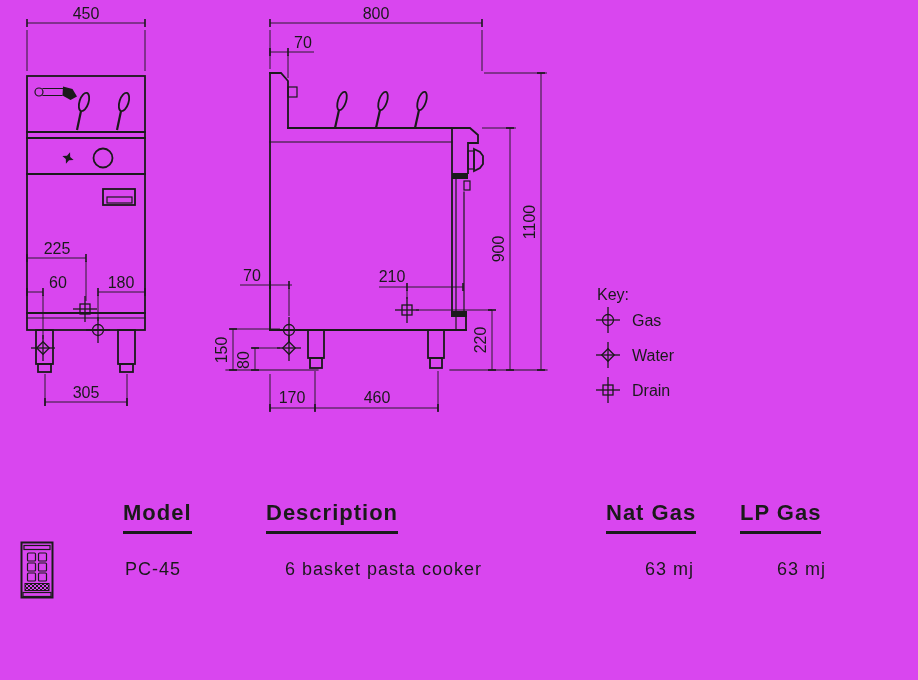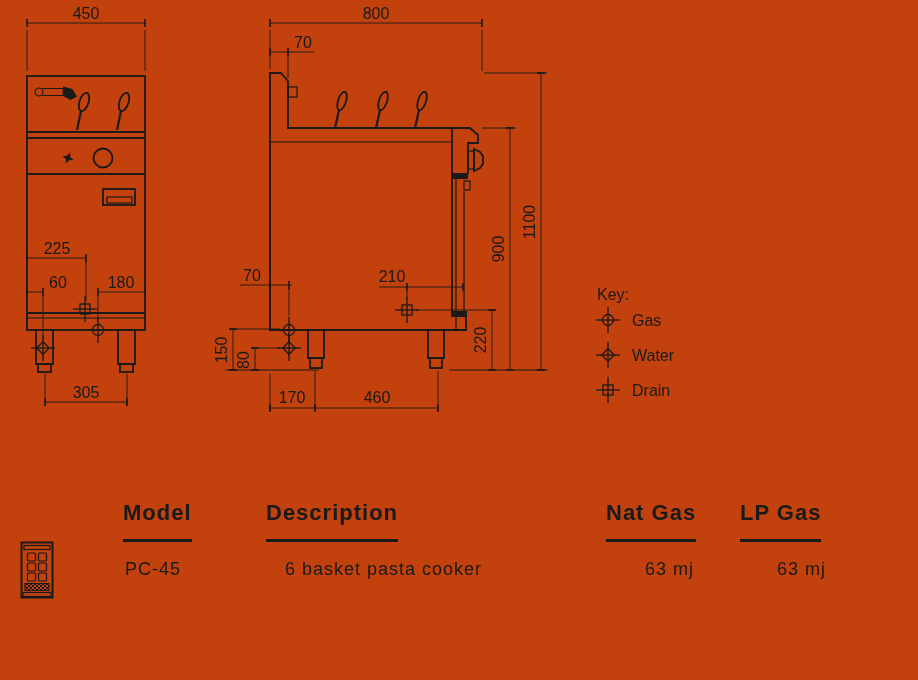--- a/index.html
+++ b/index.html
@@ -1,31 +1,31 @@
 <!DOCTYPE html>
 <html><head>
 <meta charset="utf-8">
 <style>
   html,body{margin:0;padding:0;background:#fff;}
-  .page{position:relative;width:918px;height:680px;background:#c2410c;overflow:hidden;
+  .page{position:relative;width:918px;height:680px;background:#d946ef;overflow:hidden;
         font-family:"Liberation Sans",sans-serif;color:#1a1a1a;}
   svg.drawing{position:absolute;left:0;top:0;}
   
   .o  {stroke:#1a1a1a;stroke-width:1.8;fill:none;stroke-linejoin:miter;stroke-linecap:square;}
   .o2 {stroke:#1a1a1a;stroke-width:1.2;fill:none;stroke-linecap:square;}
   .stem{stroke:#1a1a1a;stroke-width:2.2;fill:none;}
   .fill{fill:#1a1a1a;stroke:none;}
   .sym{stroke:#1a1a1a;stroke-width:1.3;fill:none;}
   
   .dimg line{stroke:#1a1a1a;stroke-width:0.9;}
   .dimg .tick{stroke-width:1.6;}
   .dimg text, .keytext{font-family:"Liberation Sans",sans-serif;font-size:16px;fill:#1a1a1a;}
   
   .th{position:absolute;top:500px;font-size:22px;font-weight:bold;letter-spacing:1px;
-      border-bottom:3px solid #1a1a1a;padding-bottom:13px;white-space:nowrap;}
+      border-bottom:3px solid #1a1a1a;padding-bottom:5px;white-space:nowrap;}
   .td{position:absolute;top:559px;font-size:18px;letter-spacing:1px;white-space:nowrap;}
   svg.thumb{position:absolute;left:20px;top:541px;}
   .to{stroke:#1a1a1a;stroke-width:2;fill:none;}
   .to2{stroke:#1a1a1a;stroke-width:1.2;fill:none;}
 </style>
 </head>
 <body>
 
 <div class="page">
 

